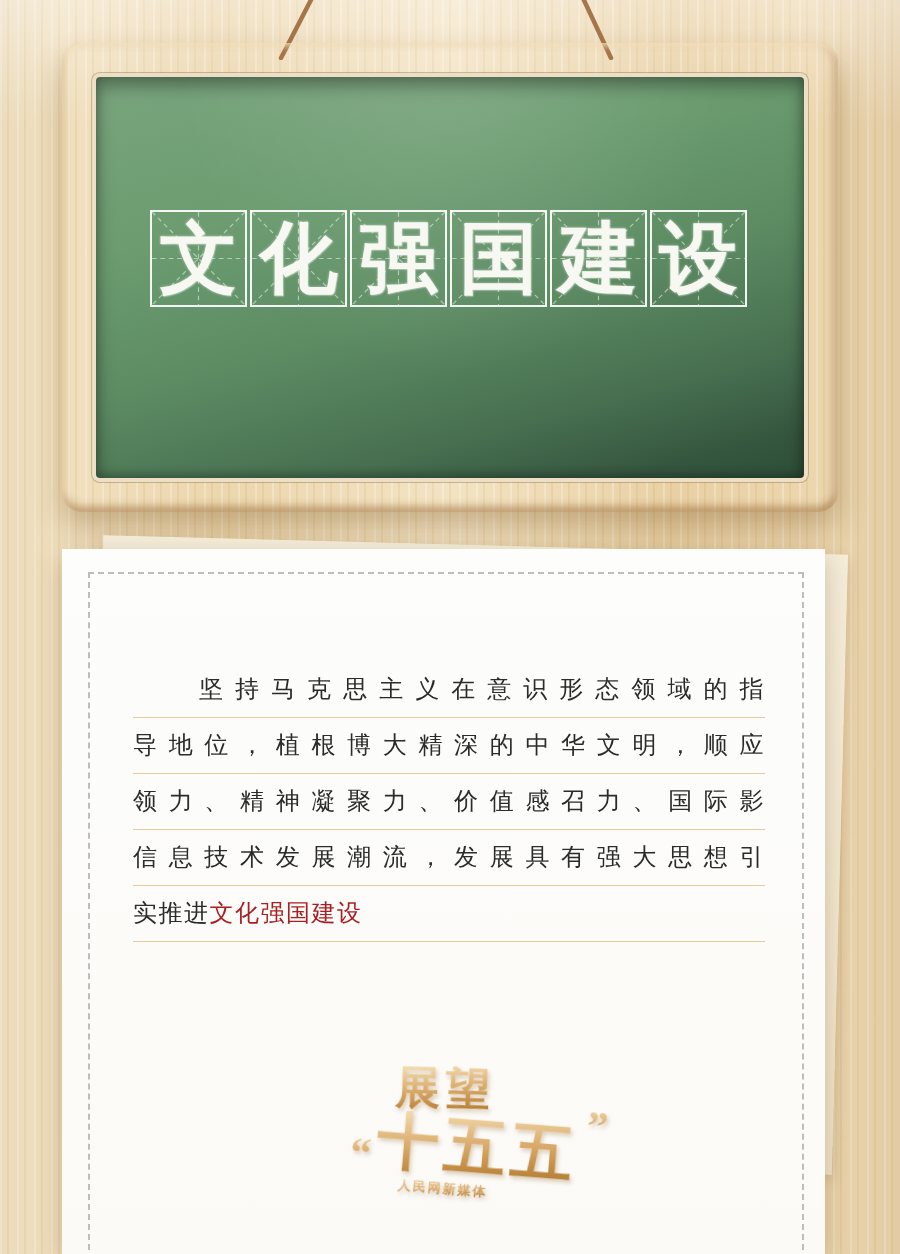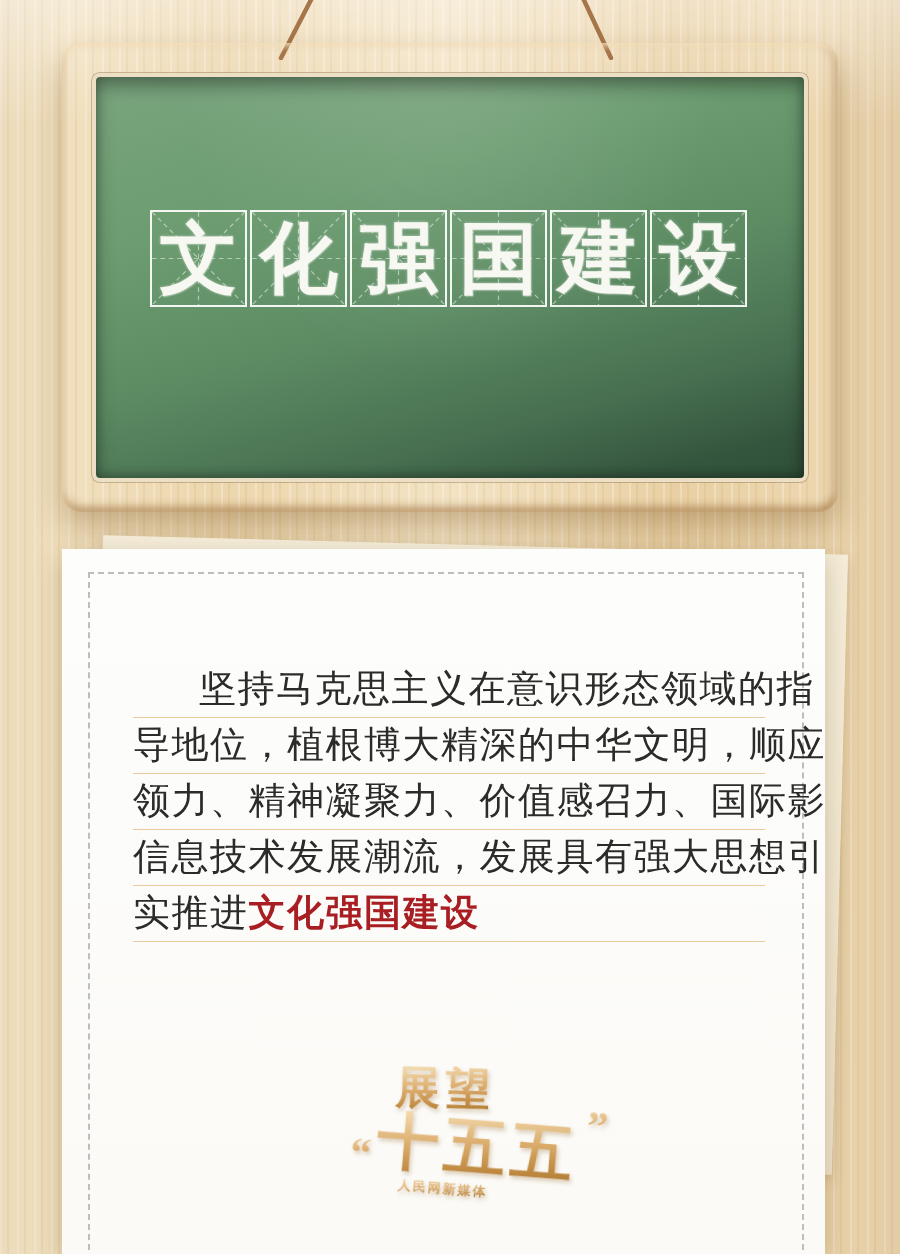--- a/index.html
+++ b/index.html
@@ -74,28 +74,28 @@
     overflow:hidden;
   }
   .dashed-border{
     position:absolute;left:26px;top:23px;width:716px;height:1300px;
     border:2px dashed #bdbdbd;box-sizing:border-box;
   }
 
   
   .paragraph{position:absolute;left:71px;top:113px;width:632px;}
   .pline{
-    height:55px;line-height:54px;font-size:37px;letter-spacing:1.5px;color:#2b2b2b;
+    height:55px;line-height:54px;font-size:24px;letter-spacing:1.5px;color:#2b2b2b;
     border-bottom:1px solid #e9c99e;
     text-align:justify;text-align-last:justify;text-justify:inter-character;
     white-space:nowrap;overflow:visible;
   }
   .pline.indent{text-indent:66px;}
   .pline.last{text-align:left;text-align-last:left;}
-  .pline .hl{color:#a81e22;font-weight:700;}
+  .pline .hl{color:#a81e22;font-weight:400;}
 
   
   .logo{
     position:absolute;left:286px;top:519px;width:250px;z-index:5;
     transform:rotate(4.5deg);
     filter:drop-shadow(2px 3px 2px rgba(150,100,40,.30));
     font-family:"Liberation Serif","DejaVu Serif",serif;
   }
   .gold{
     background:linear-gradient(175deg,#f2d9ac 8%,#dcae6e 45%,#c28c44 75%,#aa7930 100%);

